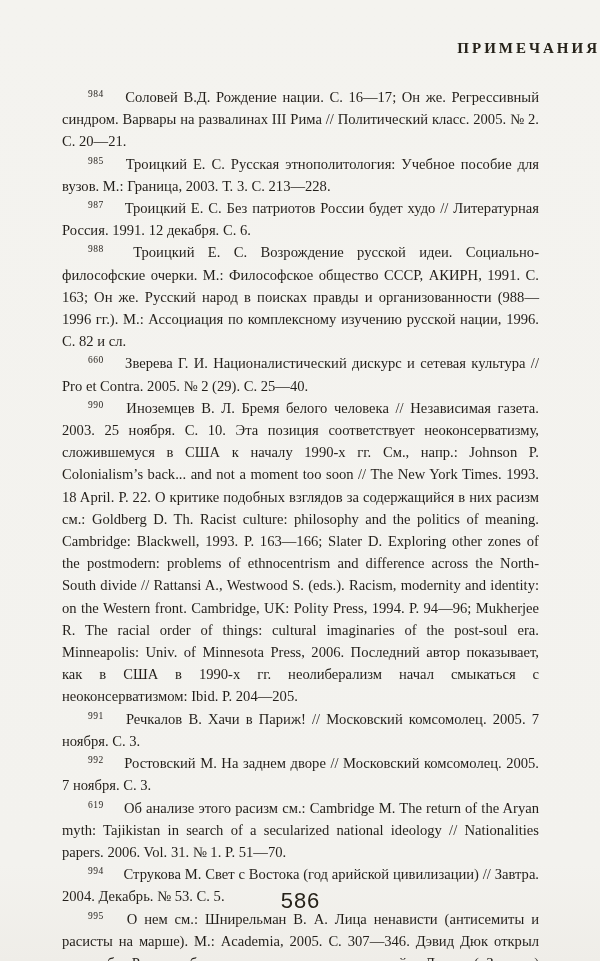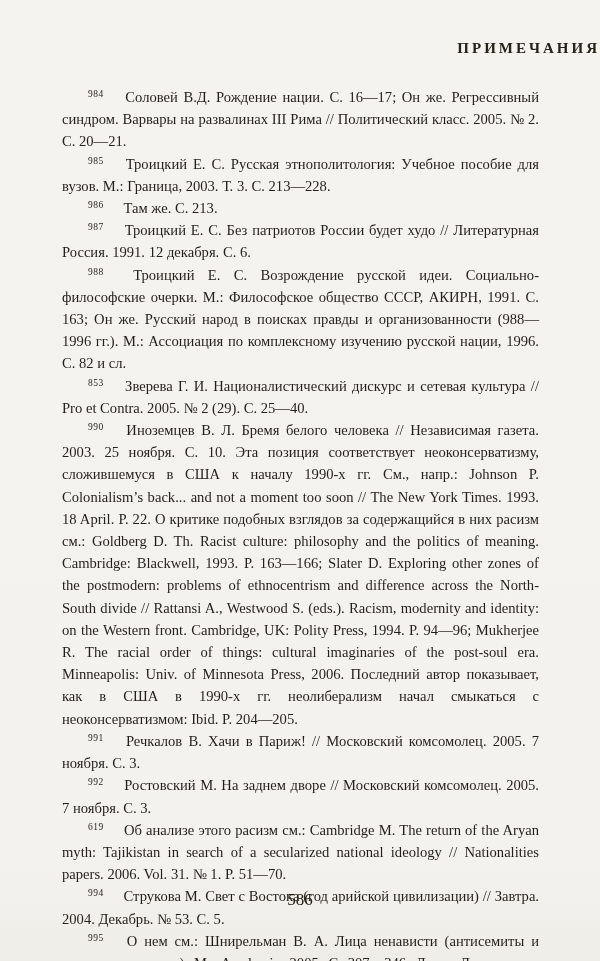--- a/index.html
+++ b/index.html
@@ -53,37 +53,37 @@
     margin-right: 16px;
   }
   .it {
   }
   .folio {
     position: absolute;
     top: 890px;
     left: 0;
     width: 100%;
     text-align: center;
-    font-size: 17px;
+    font-size: 22px;
     color: #262219;
+    font-family: Liberation Mono, monospace;
   }
 </style>
 </head>
 <body>
 
 <div class="page">
   <div class="running-head">ПРИМЕЧАНИЯ</div>
 
   <main class="notes">
       <p class="note"><sup class="note-num">984</sup> <span class="it">Соловей В.Д.</span><span> Рождение нации. С. 16—17; </span><span class="it">Он же.</span><span> Регрессивный синдром. Варвары на развалинах III Рима // Политический класс. 2005. № 2. С. 20—21.</span></p>
       <p class="note"><sup class="note-num">985</sup> <span class="it">Троицкий Е. С.</span><span> Русская этнополитология: Учебное пособие для вузов. М.: Граница, 2003. Т. 3. С. 213—228.</span></p>
-      <p class="note"><sup class="note-num">986</sup> <span>Там же. С. 213.</span></p>
       <p class="note"><sup class="note-num">987</sup> <span class="it">Троицкий Е. С.</span><span> Без патриотов России будет худо // Литературная Россия. 1991. 12 декабря. С. 6.</span></p>
       <p class="note"><sup class="note-num">988</sup> <span class="it">Троицкий Е. С.</span><span> Возрождение русской идеи. Социально-философские очерки. М.: Философское общество СССР, АКИРН, 1991. С. 163; </span><span class="it">Он же.</span><span> Русский народ в поисках правды и организованности (988—1996 гг.). М.: Ассоциация по комплексному изучению русской нации, 1996. С. 82 и сл.</span></p>
-      <p class="note"><sup class="note-num">853</sup> <span class="it">Зверева Г. И.</span><span> Националистический дискурс и сетевая культура // Pro et Contra. 2005. № 2 (29). С. 25—40.</span></p>
+      <p class="note"><sup class="note-num">660</sup> <span class="it">Зверева Г. И.</span><span> Националистический дискурс и сетевая культура // Pro et Contra. 2005. № 2 (29). С. 25—40.</span></p>
       <p class="note"><sup class="note-num">990</sup> <span class="it">Иноземцев В. Л.</span><span> Бремя белого человека // Независимая газета. 2003. 25 ноября. С. 10. Эта позиция соответствует неоконсерватизму, сложившемуся в США к началу 1990-х гг. См., напр.: </span><span class="it">Johnson P.</span><span> Colonialism’s back... and not a moment too soon // The New York Times. 1993. 18 April. P. 22. О критике подобных взглядов за содержащийся в них расизм см.: </span><span class="it">Goldberg D. Th.</span><span> Racist culture: philosophy and the politics of meaning. Cambridge: Blackwell, 1993. P. 163—166; </span><span class="it">Slater D.</span><span> Exploring other zones of the postmodern: problems of ethnocentrism and difference across the North-South divide // Rattansi A., Westwood S. (eds.). Racism, modernity and identity: on the Western front. Cambridge, UK: Polity Press, 1994. P. 94—96; </span><span class="it">Mukherjee R.</span><span> The racial order of things: cultural imaginaries of the post-soul era. Minneapolis: Univ. of Minnesota Press, 2006. Последний автор показывает, как в США в 1990-х гг. неолиберализм начал смыкаться с неоконсерватизмом: Ibid. P. 204—205.</span></p>
       <p class="note"><sup class="note-num">991</sup> <span class="it">Речкалов В.</span><span> Хачи в Париж! // Московский комсомолец. 2005. 7 ноября. С. 3.</span></p>
       <p class="note"><sup class="note-num">992</sup> <span class="it">Ростовский М.</span><span> На заднем дворе // Московский комсомолец. 2005. 7 ноября. С. 3.</span></p>
       <p class="note"><sup class="note-num">619</sup> <span>Об анализе этого расизм см.: </span><span class="it">Cambridge M.</span><span> The return of the Aryan myth: Tajikistan in search of a secularized national ideology // Nationalities papers. 2006. Vol. 31. № 1. P. 51—70.</span></p>
       <p class="note"><sup class="note-num">994</sup> <span class="it">Струкова М.</span><span> Свет с Востока (год арийской цивилизации) // Завтра. 2004. Декабрь. № 53. С. 5.</span></p>
       <p class="note"><sup class="note-num">995</sup> <span>О нем см.: </span><span class="it">Шнирельман В. А.</span><span> Лица ненависти (антисемиты и расисты на марше). М.: Academia, 2005. С. 307—346. Дэвид Дюк открыл для себя Россию благодаря связанному с газетой «День» («Завтра») литератору В. Г. Бондаренко, который познакомился с ним еще в начале</span></p>
     </main>
 
   <div class="folio">586</div>
 </div>

